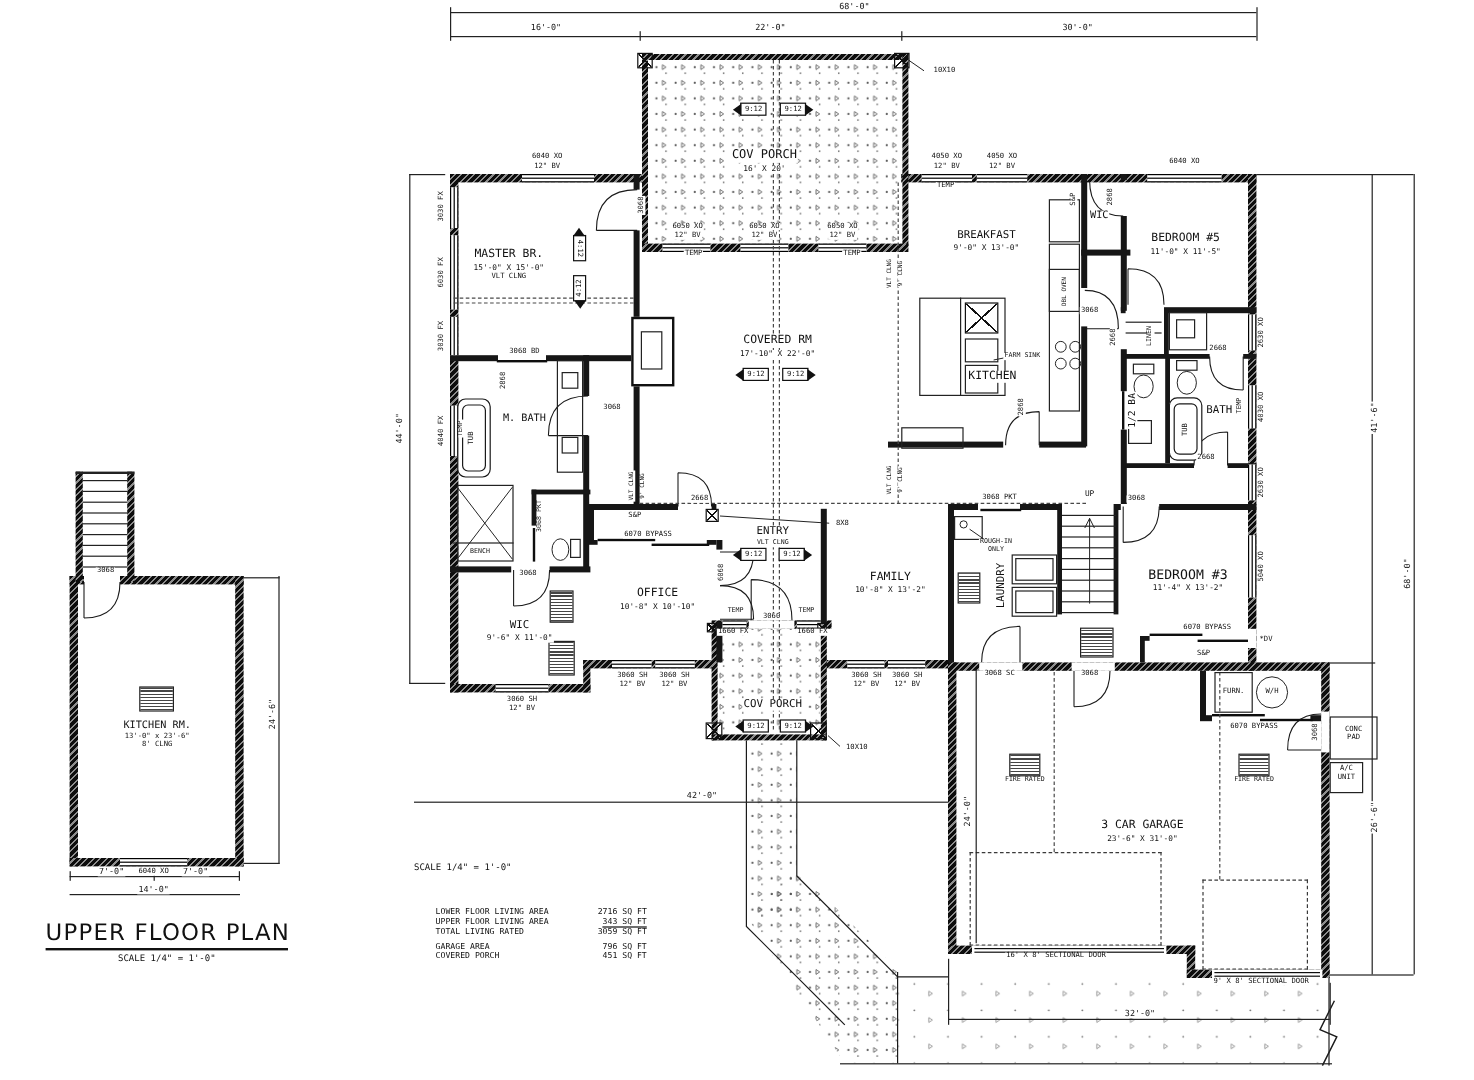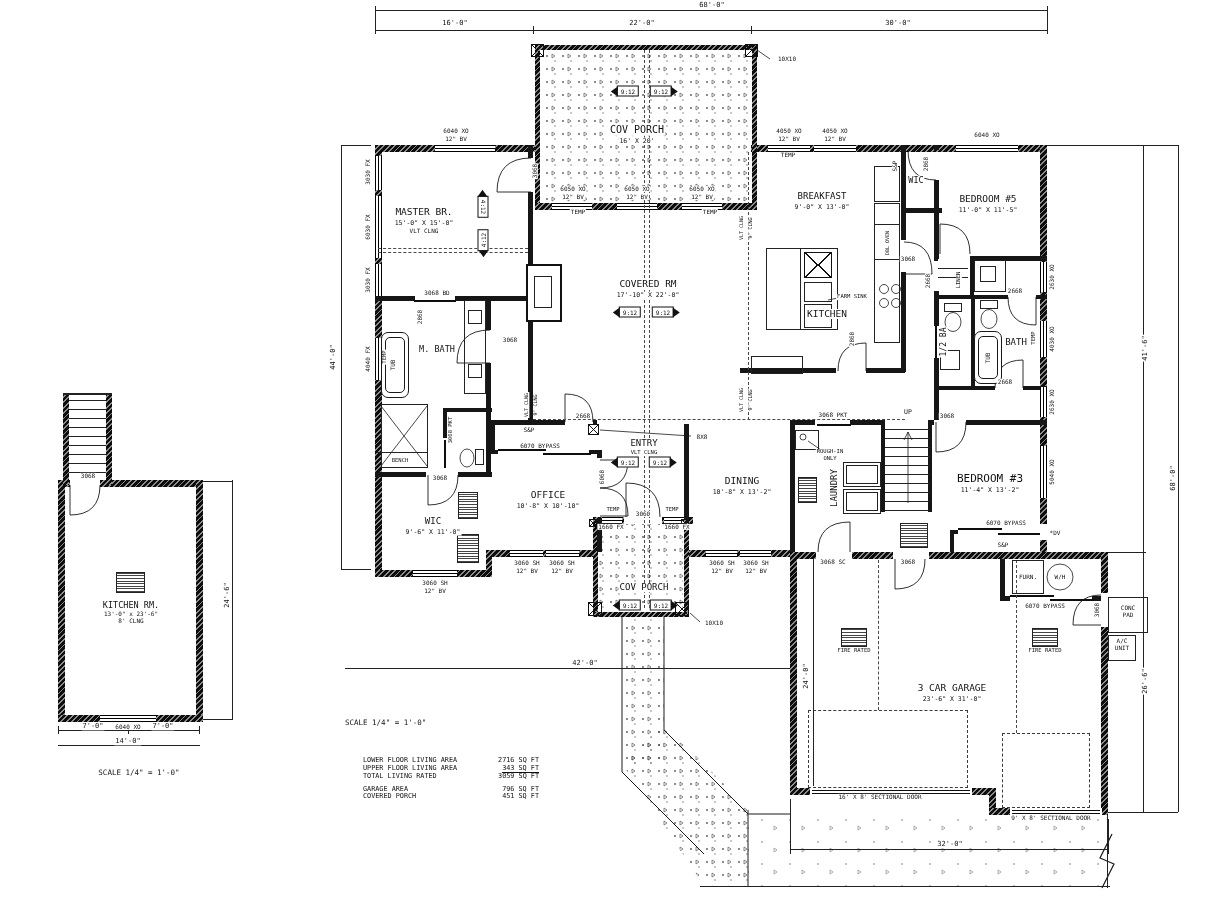--- a/index.html
+++ b/index.html
@@ -381,21 +381,21 @@
       <div class="lbl" style="font-size: 9.5px; left: 988px; top: 199px;">BEDROOM #5</div>
       <div class="lbl" style="font-size: 6.5px; left: 988px; top: 210px;">11'-0" X 11'-5"</div>
       <div class="lbl" style="font-size: 8.5px; left: 916px; top: 180px;">WIC</div>
       <div class="lbl" style="font-size: 8.5px; left: 437px; top: 349px;">M. BATH</div>
       <div class="lbl" style="font-size: 9px; left: 433px; top: 522px;">WIC</div>
       <div class="lbl" style="font-size: 6.5px; left: 433px; top: 532px;">9'-6" X 11'-0"</div>
       <div class="lbl" style="font-size: 9.5px; left: 548px; top: 495px;">OFFICE</div>
       <div class="lbl" style="font-size: 6.5px; left: 548px; top: 506px;">10'-8" X 10'-10"</div>
       <div class="lbl" style="font-size: 9px; left: 644px; top: 444px;">ENTRY</div>
       <div class="lbl" style="font-size: 5.5px; left: 644px; top: 453px;">VLT CLNG</div>
-      <div class="lbl" style="font-size: 9.5px; left: 742px; top: 481px;">DINING</div>
+      <div class="lbl" style="font-size: 9.5px; left: 742px; top: 481px;">FAMILY</div>
       <div class="lbl" style="font-size: 6.5px; left: 742px; top: 492px;">10'-8" X 13'-2"</div>
       <div class="lbl" style="font-size: 9px; transform: translate(-50%, -50%) rotate(-90deg); left: 835px; top: 488px;">LAUNDRY</div>
       <div class="lbl" style="font-size: 11px; left: 990px; top: 479px;">BEDROOM #3</div>
       <div class="lbl" style="font-size: 6.5px; left: 990px; top: 490px;">11'-4" X 13'-2"</div>
       <div class="lbl" style="font-size: 9px; left: 1016px; top: 343px;">BATH</div>
       <div class="lbl" style="font-size: 8px; transform: translate(-50%, -50%) rotate(-90deg); left: 944px; top: 342px;">1/2 BA</div>
       <div class="lbl" style="font-size: 5.5px; transform: translate(-50%, -50%) rotate(-90deg); left: 959px; top: 280px;">LINEN</div>
       <div class="lbl" style="font-size: 9.5px; left: 952px; top: 688px;">3 CAR GARAGE</div>
       <div class="lbl" style="font-size: 6.5px; left: 952px; top: 699px;">23'-6" X 31'-0"</div>
       <div class="lbl" style="font-size: 9px; left: 644px; top: 588px;">COV PORCH</div>
@@ -530,16 +530,17 @@
         <span>GARAGE AREA</span>
         <span class="v">796 SQ FT</span>
       </div>
       <div class="arow">
         <span>COVERED PORCH</span>
         <span class="v">451 SQ FT</span>
       </div>
     </div>
 
   <div class="titleblk" style="left:38px;top:766px;width:202px">
+    <span class="t">UPPER FLOOR PLAN</span>
     <span class="s">SCALE 1/4" = 1'-0"</span>
   </div>
 
 </div>
 
 </body></html>

